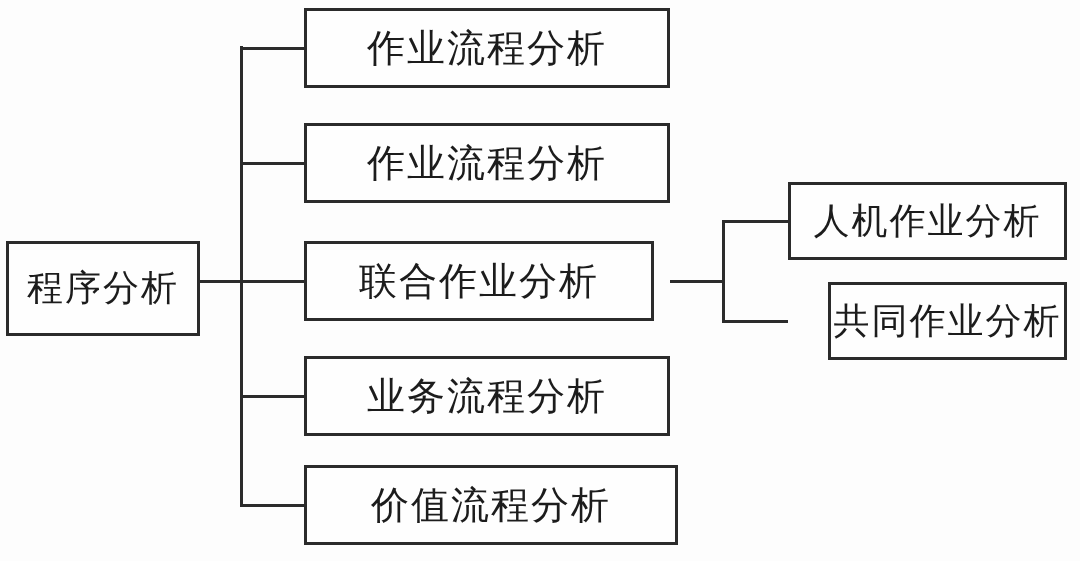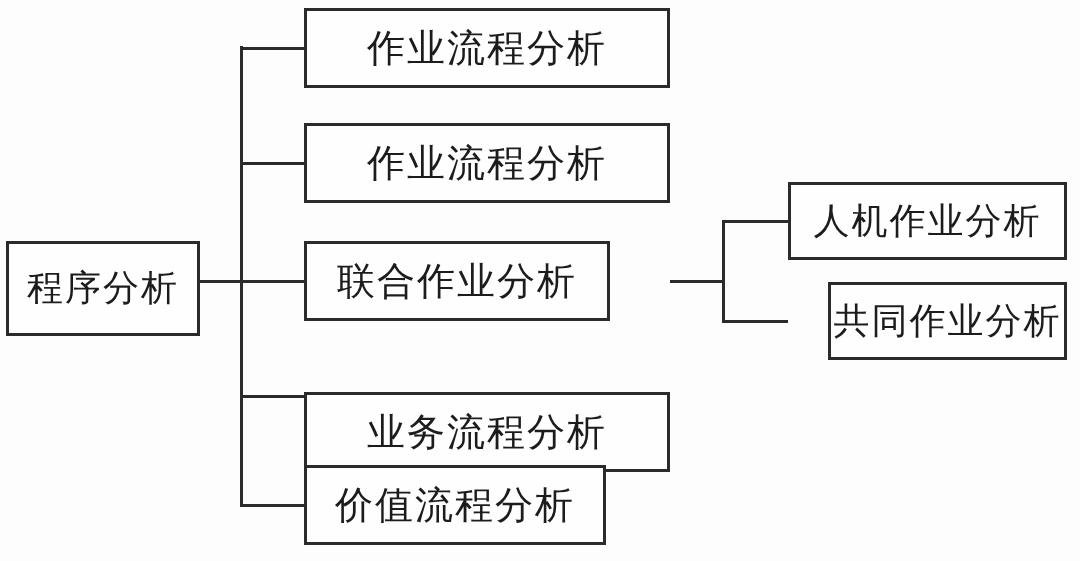--- a/index.html
+++ b/index.html
@@ -36,23 +36,23 @@
     white-space: nowrap;
   }
   .line {
     position: absolute;
     background: var(--line);
   }
   
   #b-root { left: 6px;   top: 241px; width: 194px; height: 95px; font-size: 36px; }
   #b-m1   { left: 304px; top: 8px;   width: 366px; height: 80px; }
   #b-m2   { left: 304px; top: 123px; width: 366px; height: 80px; }
-  #b-m3   { left: 304px; top: 241px; width: 306px; height: 80px; }
-  #b-m4   { left: 304px; top: 356px; width: 366px; height: 80px; margin-top: 36px; }
-  #b-m5   { left: 304px; top: 465px; width: 302px; height: 80px; }
+  #b-m3   { left: 304px; top: 241px; width: 350px; height: 80px; }
+  #b-m4   { left: 304px; top: 356px; width: 366px; height: 80px; }
+  #b-m5   { left: 304px; top: 465px; width: 374px; height: 80px; }
   #b-r1   { left: 788px; top: 182px; width: 279px; height: 78px; font-size: 36px; align-items: center; }
   #b-r2   { left: 788px; top: 282px; width: 239px; height: 78px; font-size: 36px; margin-left: 40px; }
   
   #ln-trunk-left   { left: 240px; top: 46px;  width: 3px;   height: 461px; }
   #ln-root-mid3    { left: 200px; top: 280px; width: 104px; height: 3px; }
   #ln-branch-m1    { left: 240px; top: 47px;  width: 64px;  height: 3px; }
   #ln-branch-m2    { left: 240px; top: 162px; width: 64px;  height: 3px; }
   #ln-branch-m4    { left: 240px; top: 395px; width: 64px;  height: 3px; }
   #ln-branch-m5    { left: 240px; top: 504px; width: 64px;  height: 3px; }
   #ln-mid3-out     { left: 670px; top: 280px; width: 55px;  height: 3px; }

